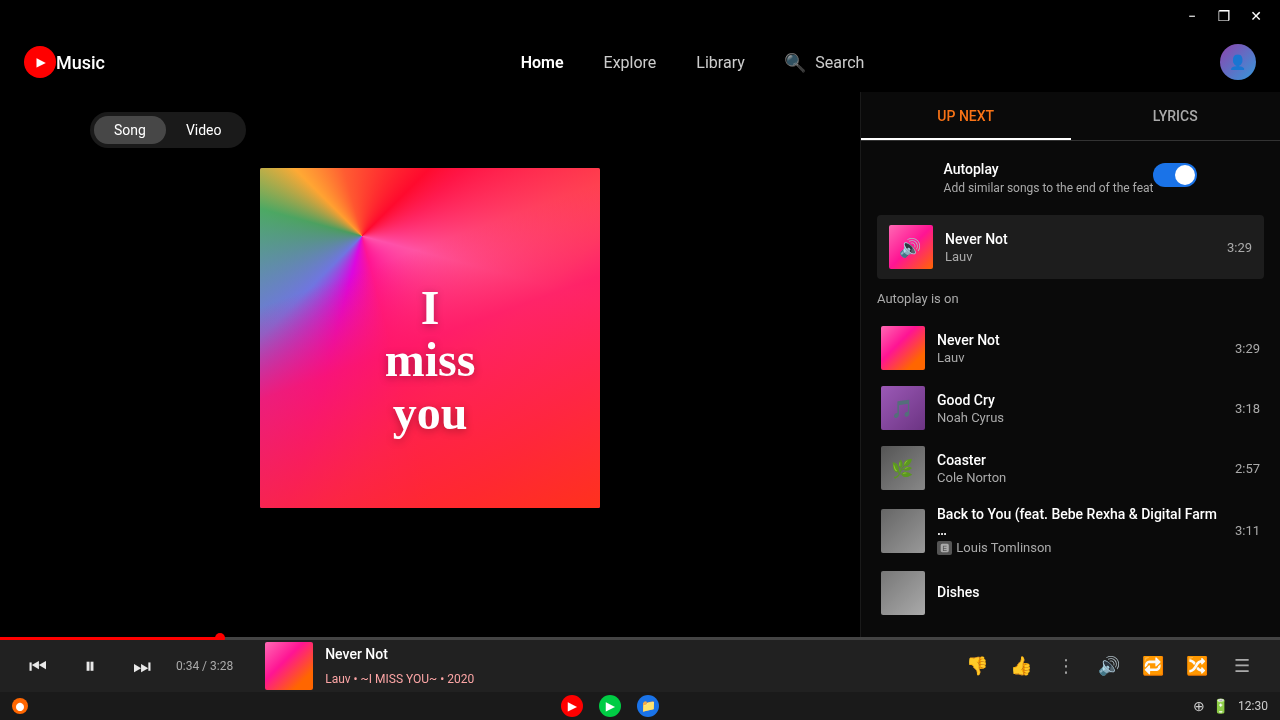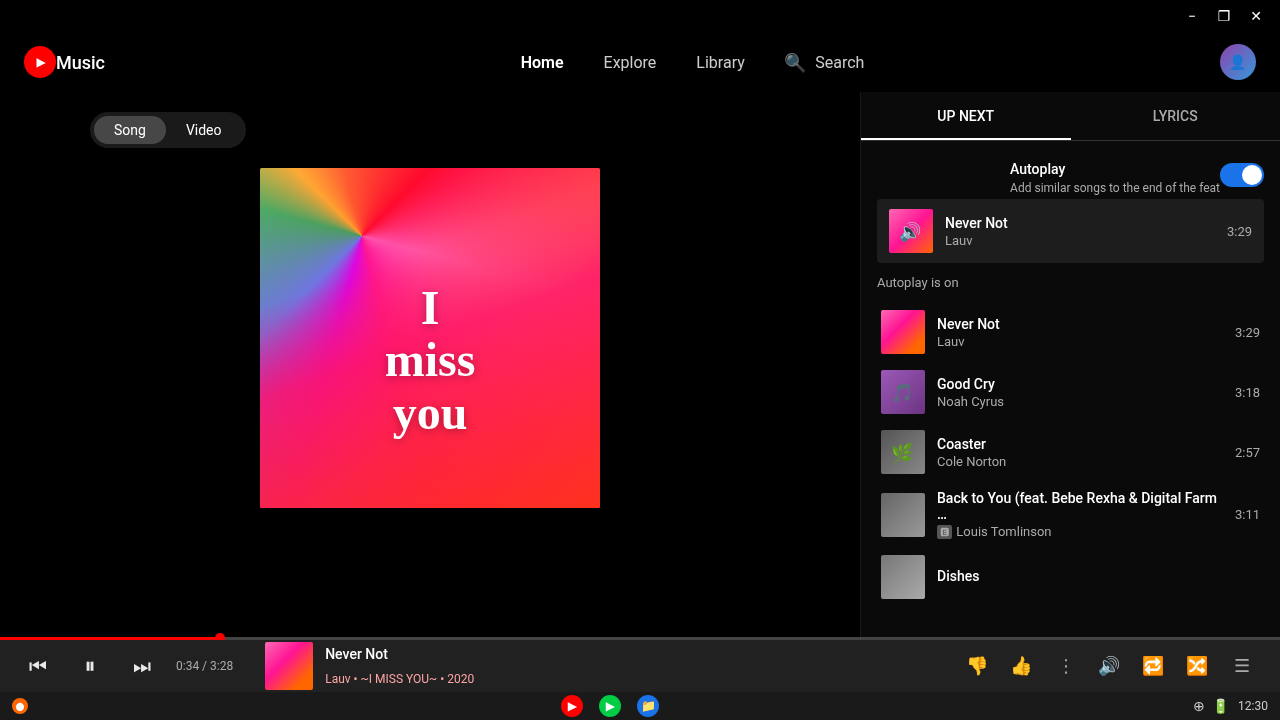--- a/index.html
+++ b/index.html
@@ -188,21 +188,21 @@
       flex: 1;
       padding: 16px;
       text-align: center;
       font-size: 14px;
       font-weight: 500;
       color: #aaa;
       cursor: pointer;
       position: relative;
     }
     .queue-tab.active {
-      color: #ffffff;
+      color: #f97316;
     }
     .queue-tab.active::after {
       content: '';
       position: absolute;
       bottom: 0; left: 0; right: 0;
       height: 2px;
       background: #fff;
     }
 
     .queue-content {
@@ -210,22 +210,22 @@
       overflow-y: auto;
       padding: 16px;
     }
     .queue-content::-webkit-scrollbar { width: 4px; }
     .queue-content::-webkit-scrollbar-thumb { background: #444; border-radius: 2px; }
 
     
     .autoplay-row {
       display: flex;
       align-items: flex-start;
-      justify-content: flex-end;
-      margin-bottom: 0;
+      justify-content: center;
+      margin-bottom: 16px;
       padding: 4px 0;
     }
     .autoplay-info {}
     .autoplay-label {
       font-size: 14px;
       color: #fff;
       font-weight: 500;
       margin-bottom: 4px;
     }
     .autoplay-desc {

